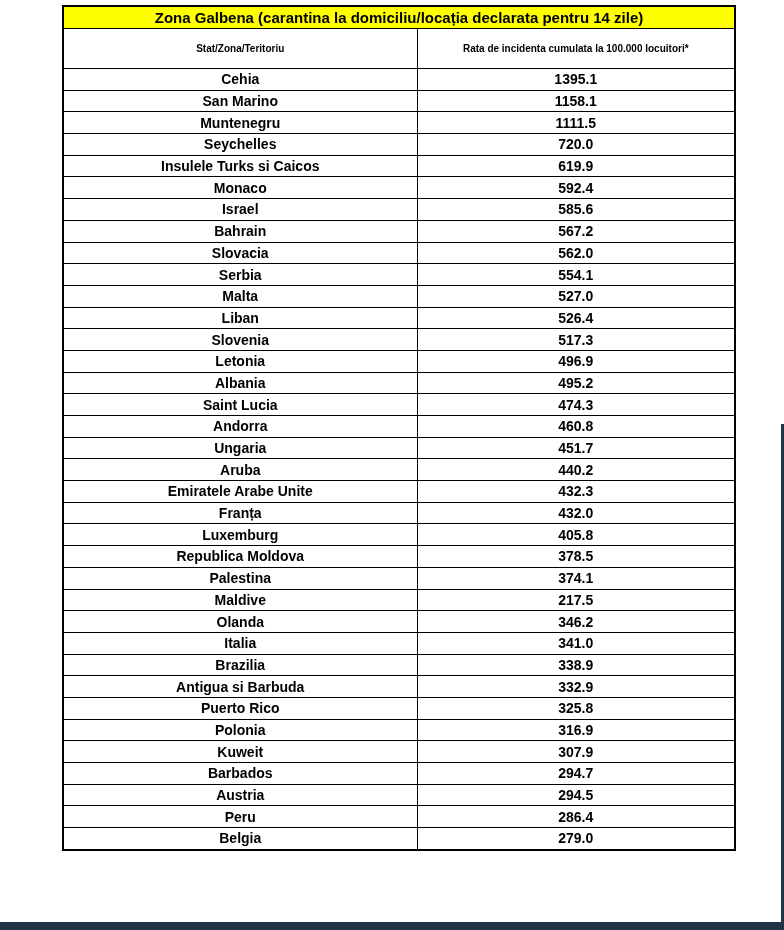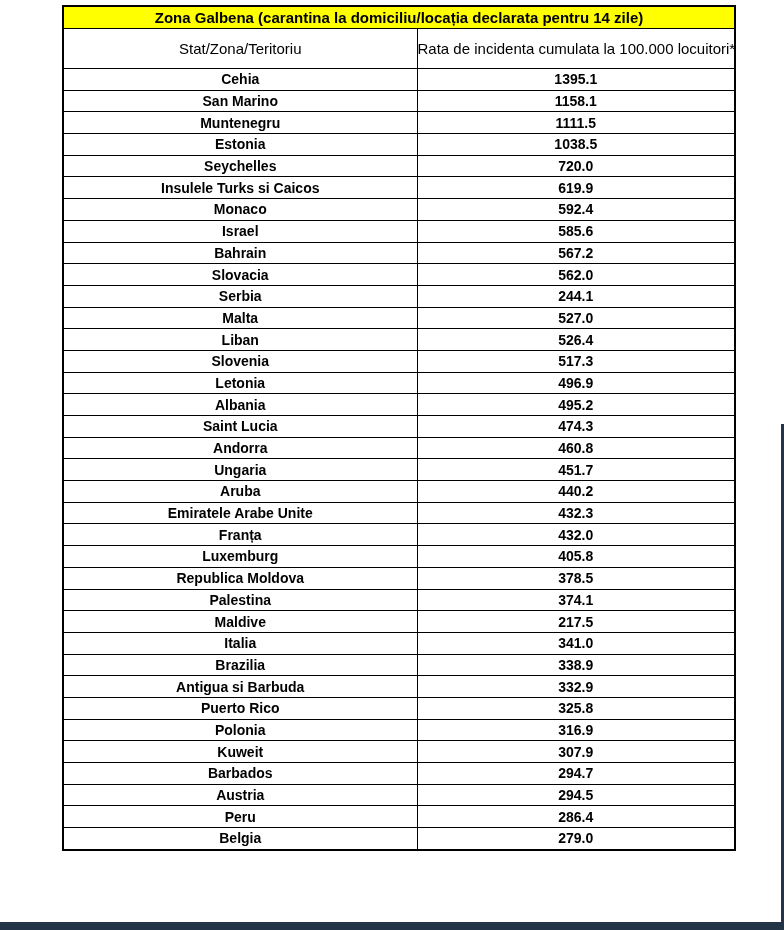--- a/index.html
+++ b/index.html
@@ -38,22 +38,22 @@
   col.c-rate    { width: 318px; }
   th.title-cell {
     background: #ffff00;
     height: 21px;
     font-size: 15px;
     font-weight: 700;
     border-bottom: 2px solid #000000;
   }
   th.col-head {
     height: 39px;
-    font-size: 15px;
-    font-weight: 400;
+    font-size: 10px;
+    font-weight: 700;
     border-bottom: 2px solid #000000;
   }
   td.country-cell, td.rate-cell {
     height: 20.7px;
     font-size: 14px;
     font-weight: 700;
   }
   .bottom-chrome-bar {
     position: absolute;
     left: 0;
@@ -96,24 +96,20 @@
   </tr>
         <tr>
     <td class="country-cell">San Marino</td>
     <td class="rate-cell">1158.1</td>
   </tr>
         <tr>
     <td class="country-cell">Muntenegru</td>
     <td class="rate-cell">1111.5</td>
   </tr>
         <tr>
-    <td class="country-cell">Estonia</td>
-    <td class="rate-cell">1038.5</td>
-  </tr>
-        <tr>
     <td class="country-cell">Seychelles</td>
     <td class="rate-cell">720.0</td>
   </tr>
         <tr>
     <td class="country-cell">Insulele Turks si Caicos</td>
     <td class="rate-cell">619.9</td>
   </tr>
         <tr>
     <td class="country-cell">Monaco</td>
     <td class="rate-cell">592.4</td>
@@ -125,21 +121,21 @@
         <tr>
     <td class="country-cell">Bahrain</td>
     <td class="rate-cell">567.2</td>
   </tr>
         <tr>
     <td class="country-cell">Slovacia</td>
     <td class="rate-cell">562.0</td>
   </tr>
         <tr>
     <td class="country-cell">Serbia</td>
-    <td class="rate-cell">244.1</td>
+    <td class="rate-cell">554.1</td>
   </tr>
         <tr>
     <td class="country-cell">Malta</td>
     <td class="rate-cell">527.0</td>
   </tr>
         <tr>
     <td class="country-cell">Liban</td>
     <td class="rate-cell">526.4</td>
   </tr>
         <tr>
@@ -186,20 +182,24 @@
     <td class="country-cell">Republica Moldova</td>
     <td class="rate-cell">378.5</td>
   </tr>
         <tr>
     <td class="country-cell">Palestina</td>
     <td class="rate-cell">374.1</td>
   </tr>
         <tr>
     <td class="country-cell">Maldive</td>
     <td class="rate-cell">217.5</td>
+  </tr>
+        <tr>
+    <td class="country-cell">Olanda</td>
+    <td class="rate-cell">346.2</td>
   </tr>
         <tr>
     <td class="country-cell">Italia</td>
     <td class="rate-cell">341.0</td>
   </tr>
         <tr>
     <td class="country-cell">Brazilia</td>
     <td class="rate-cell">338.9</td>
   </tr>
         <tr>

